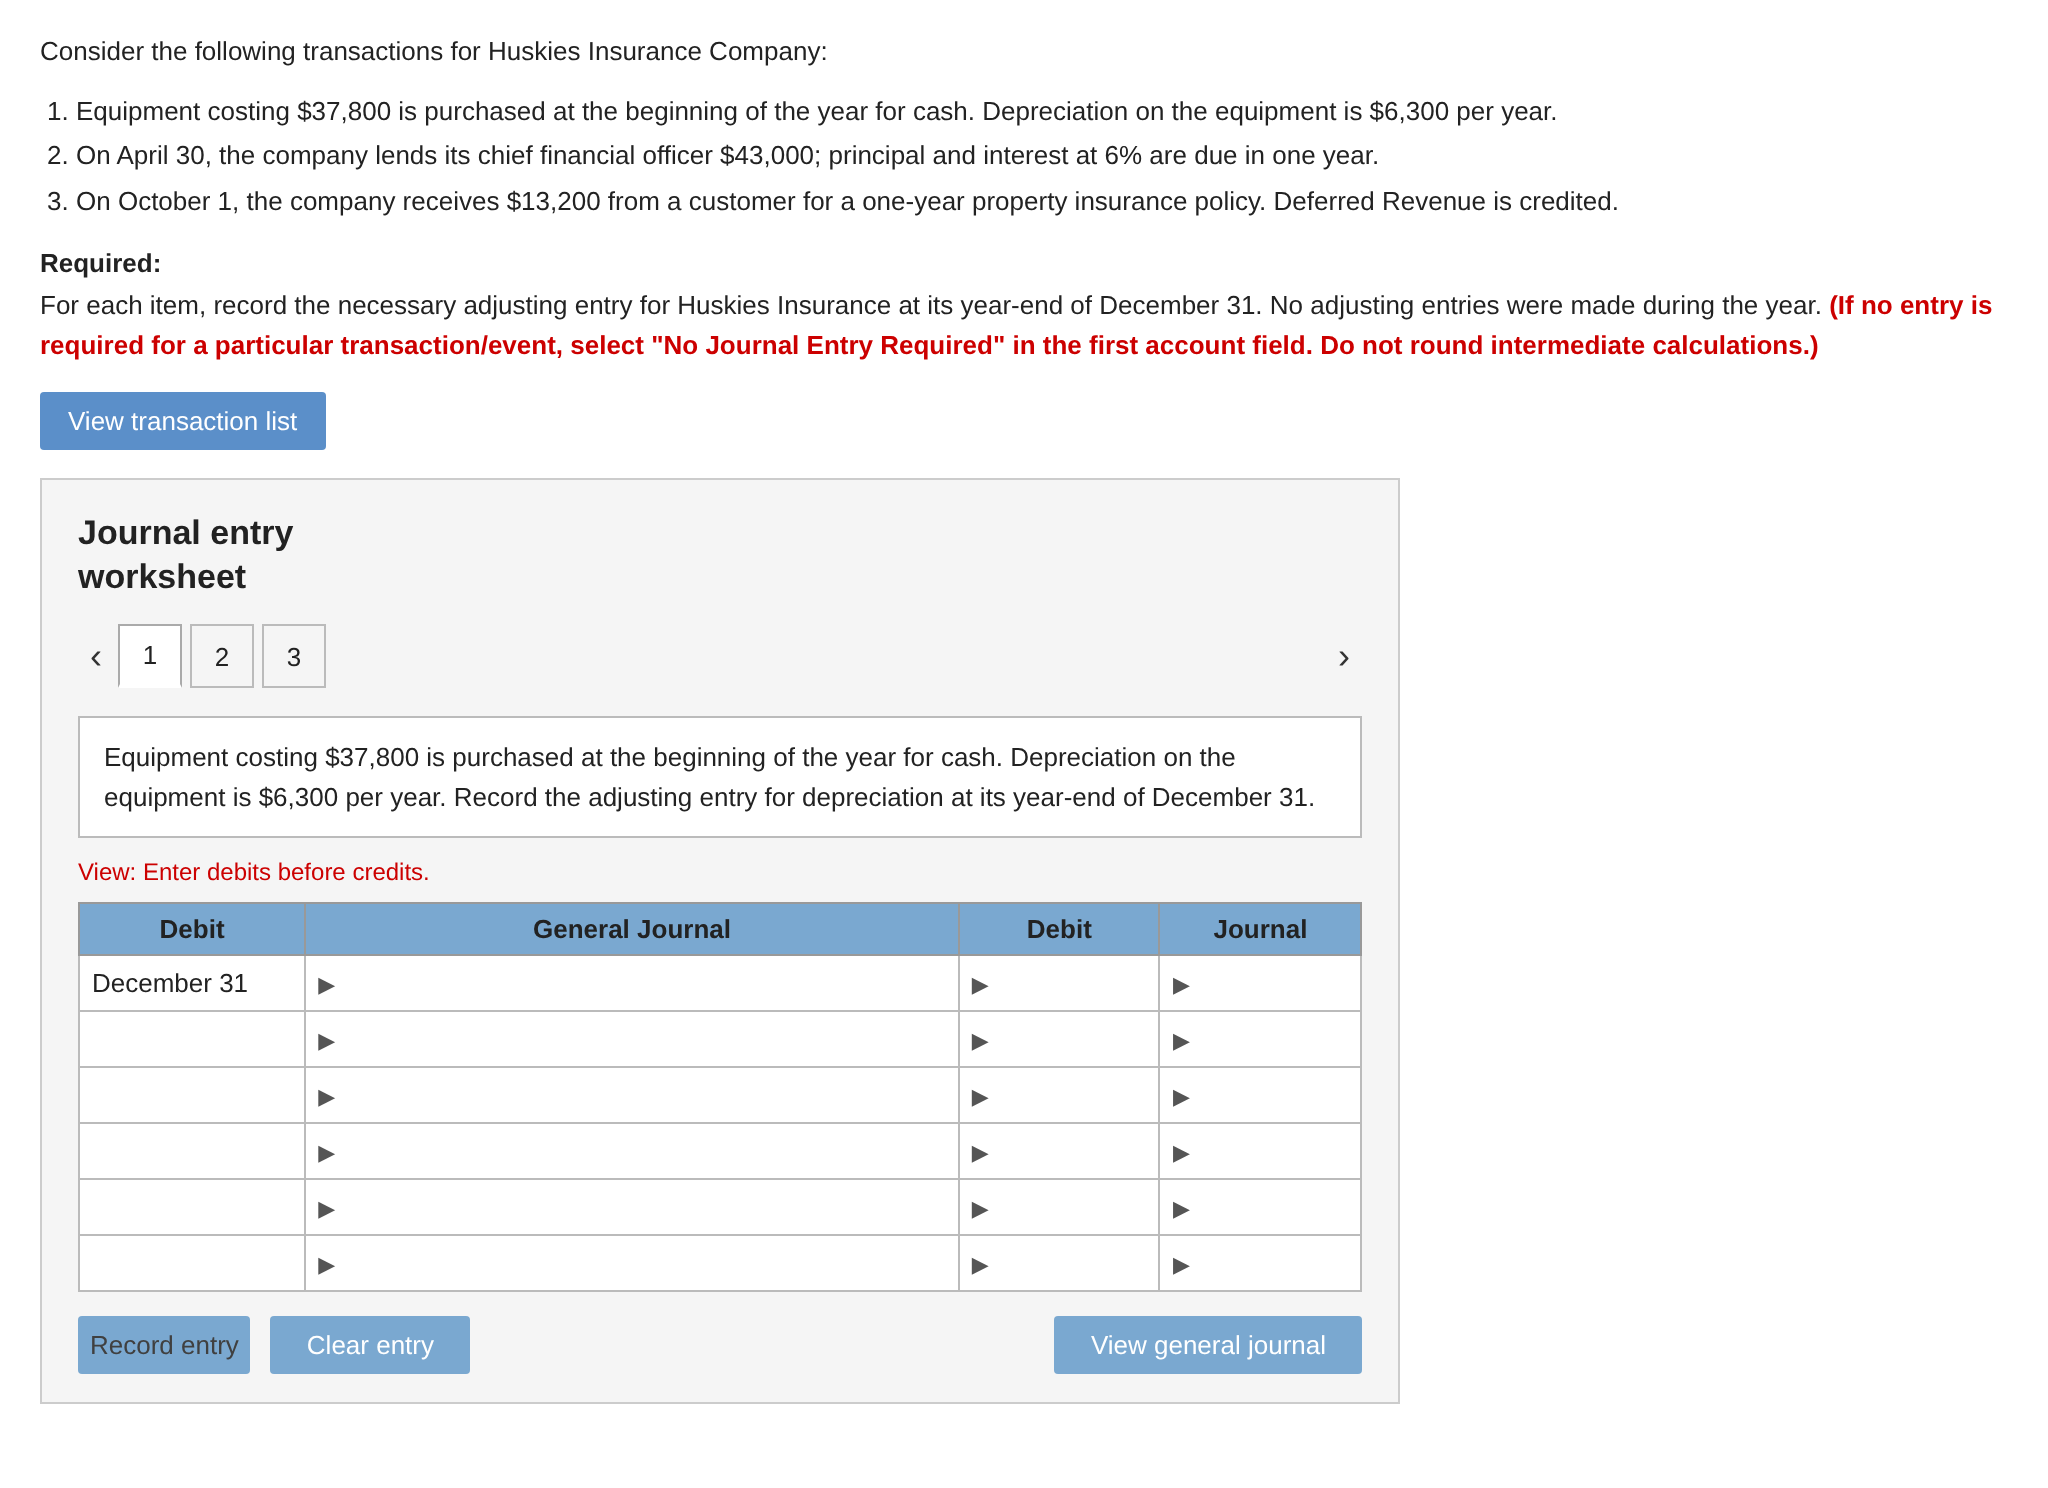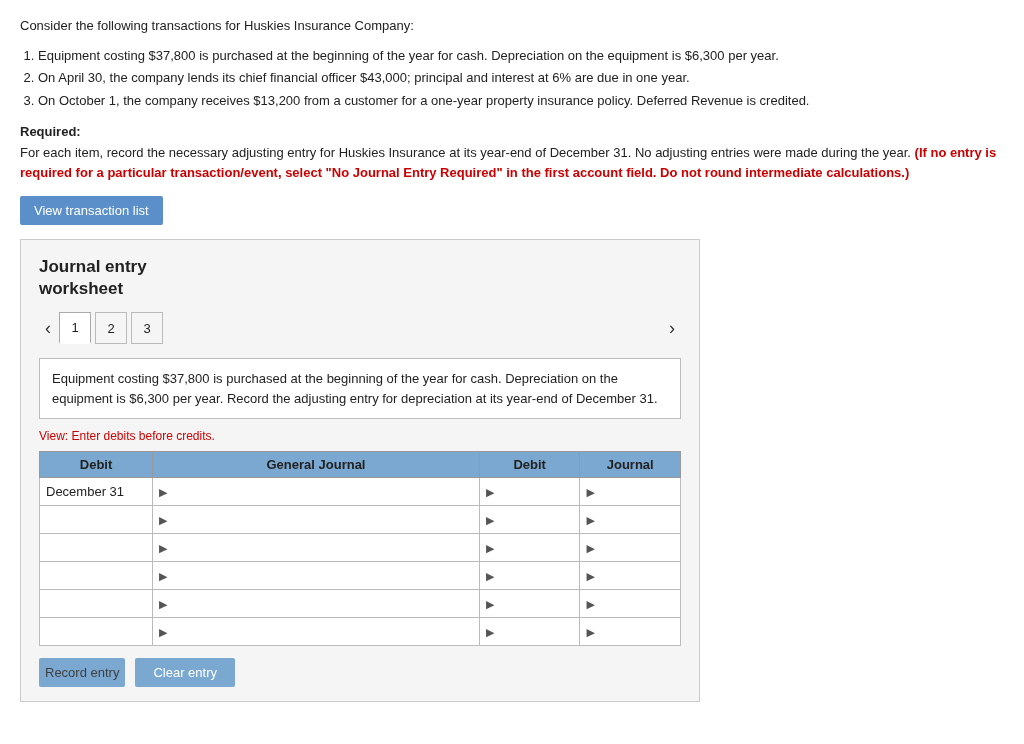--- a/index.html
+++ b/index.html
@@ -233,17 +233,18 @@
           <td class="journal-cell"><span class="td-arrow">▶ </span></td>
           <td class="debit-cell"><span class="td-arrow">▶ </span></td>
           <td class="credit-cell"><span class="td-arrow">▶ </span></td>
         </tr>
       </tbody>
   </table>
 
   <div class="bottom-buttons">
     <button class="btn-record">Record entry</button>
     <button class="btn-clear">Clear entry</button>
+    <button class="btn-view-journal">View general journal</button>
   </div>
 </div>
 
 
 
 
 </body></html>

